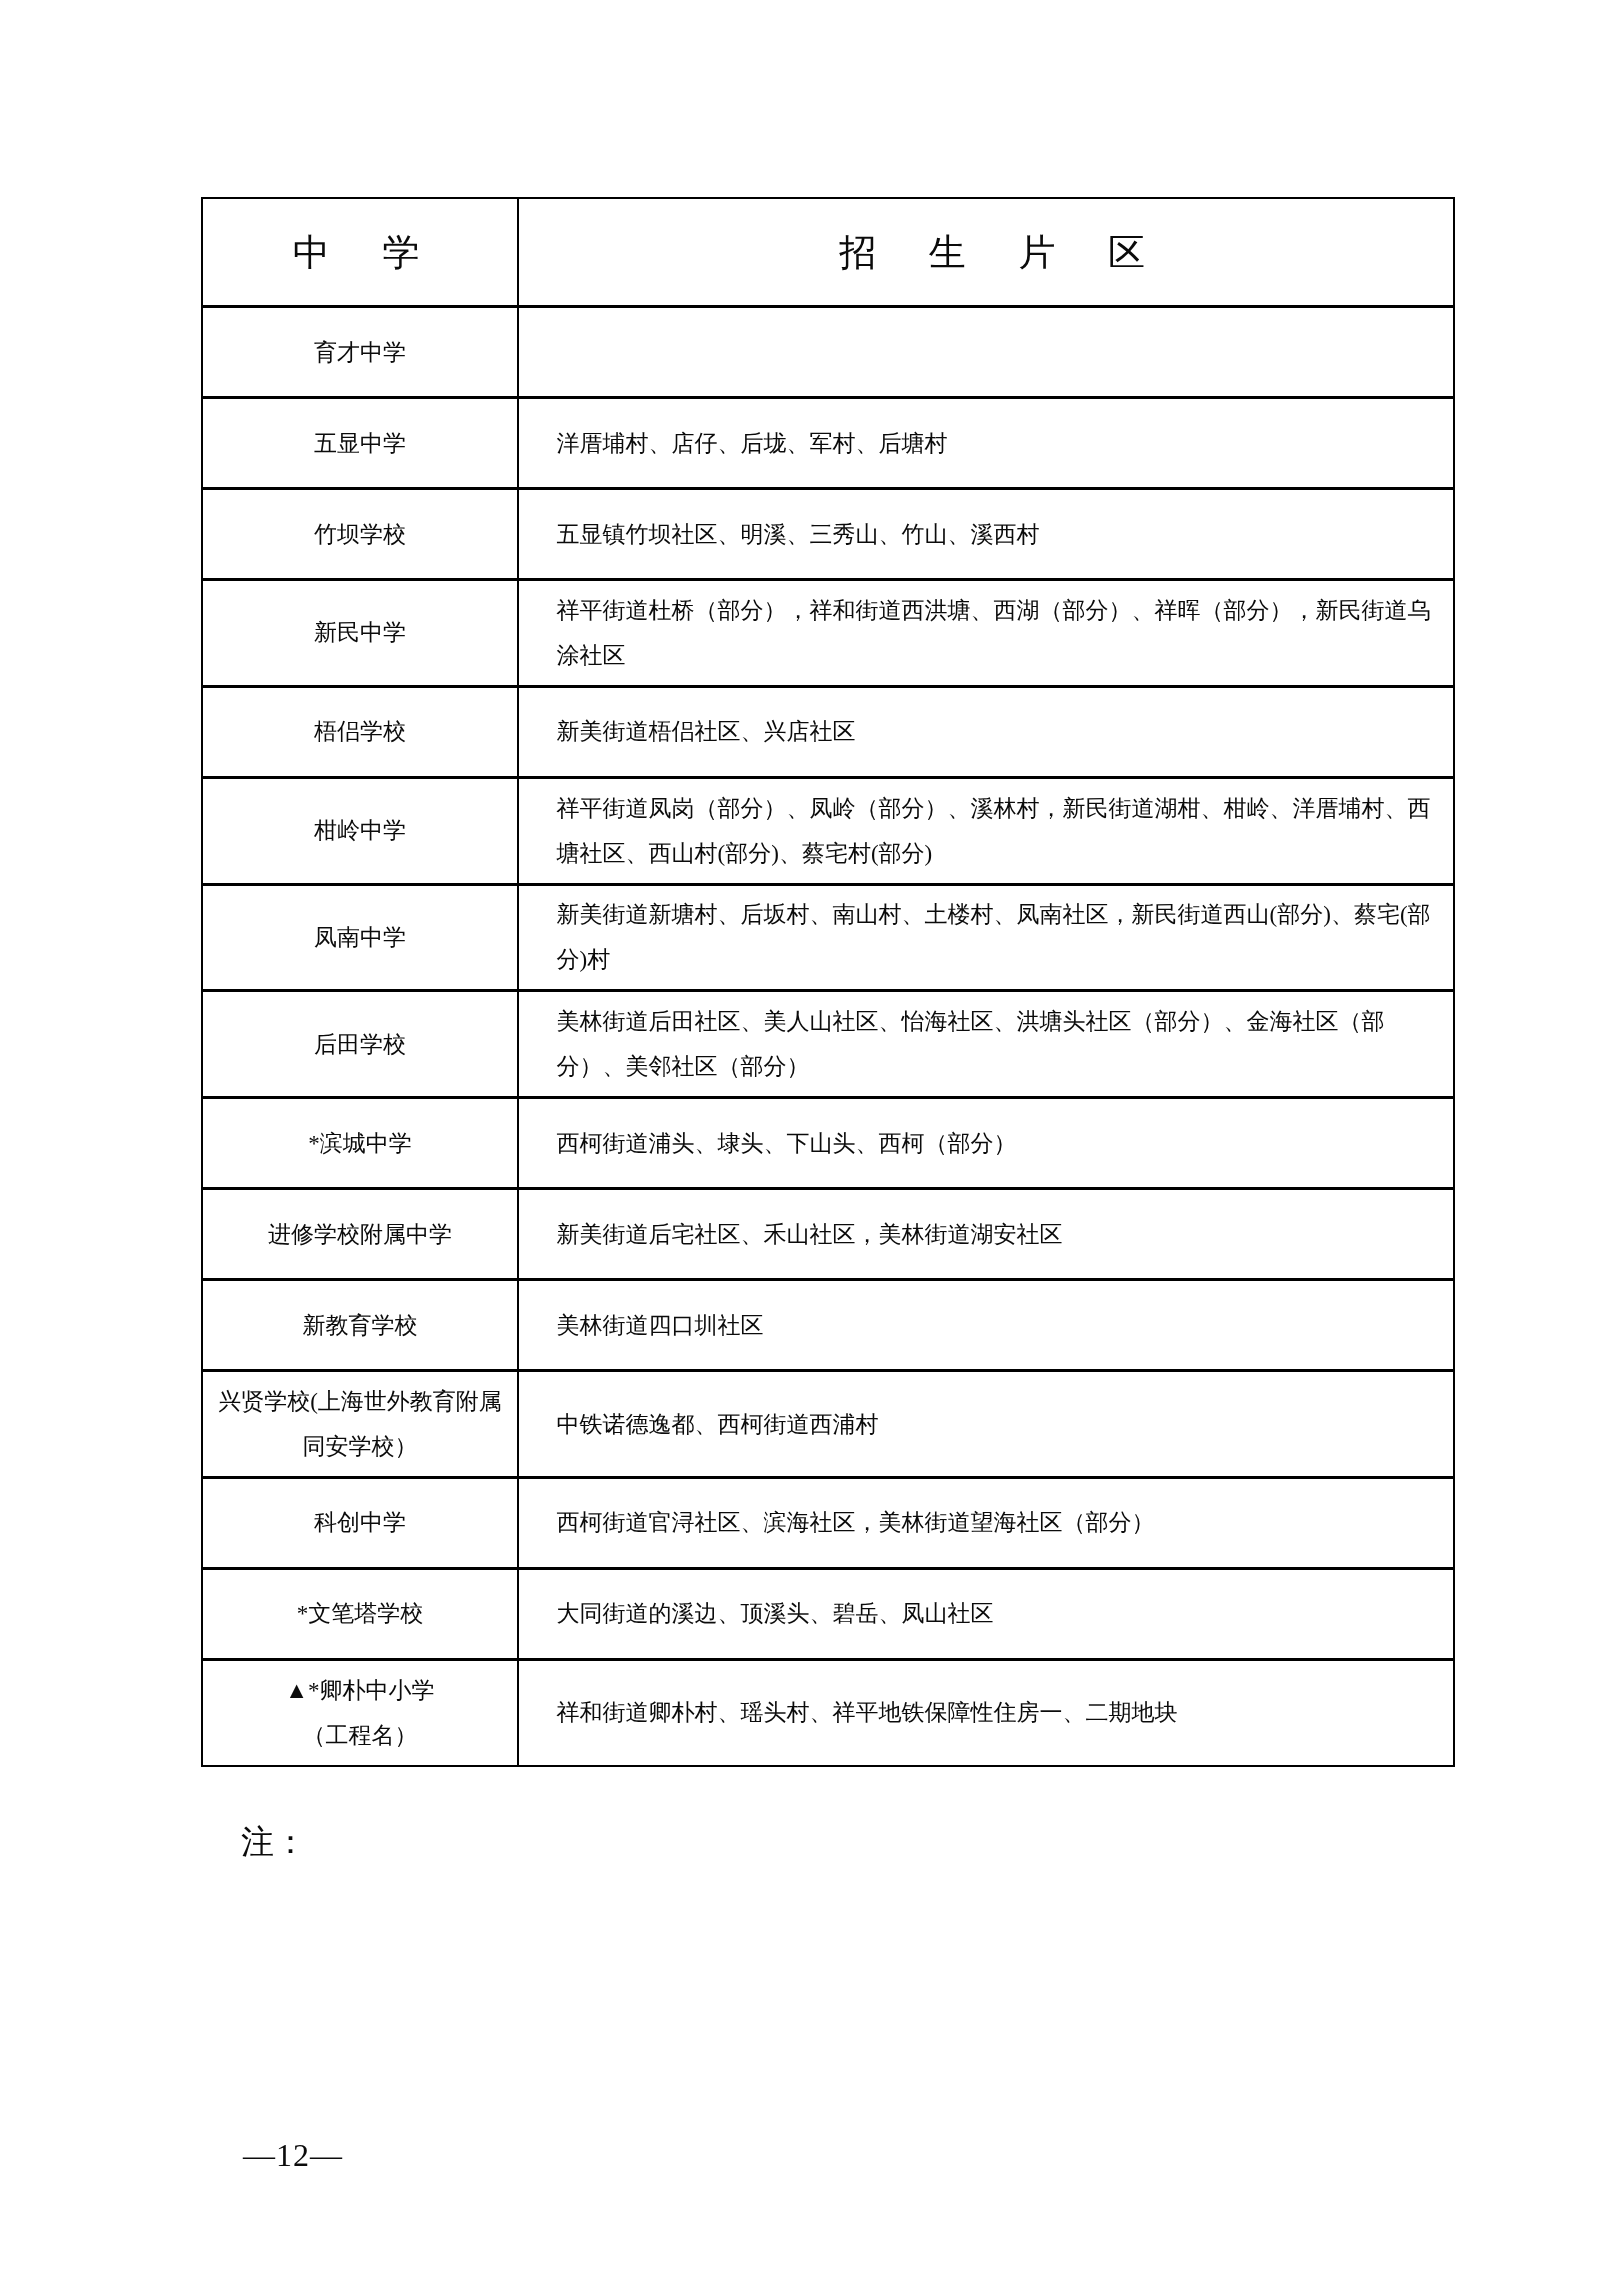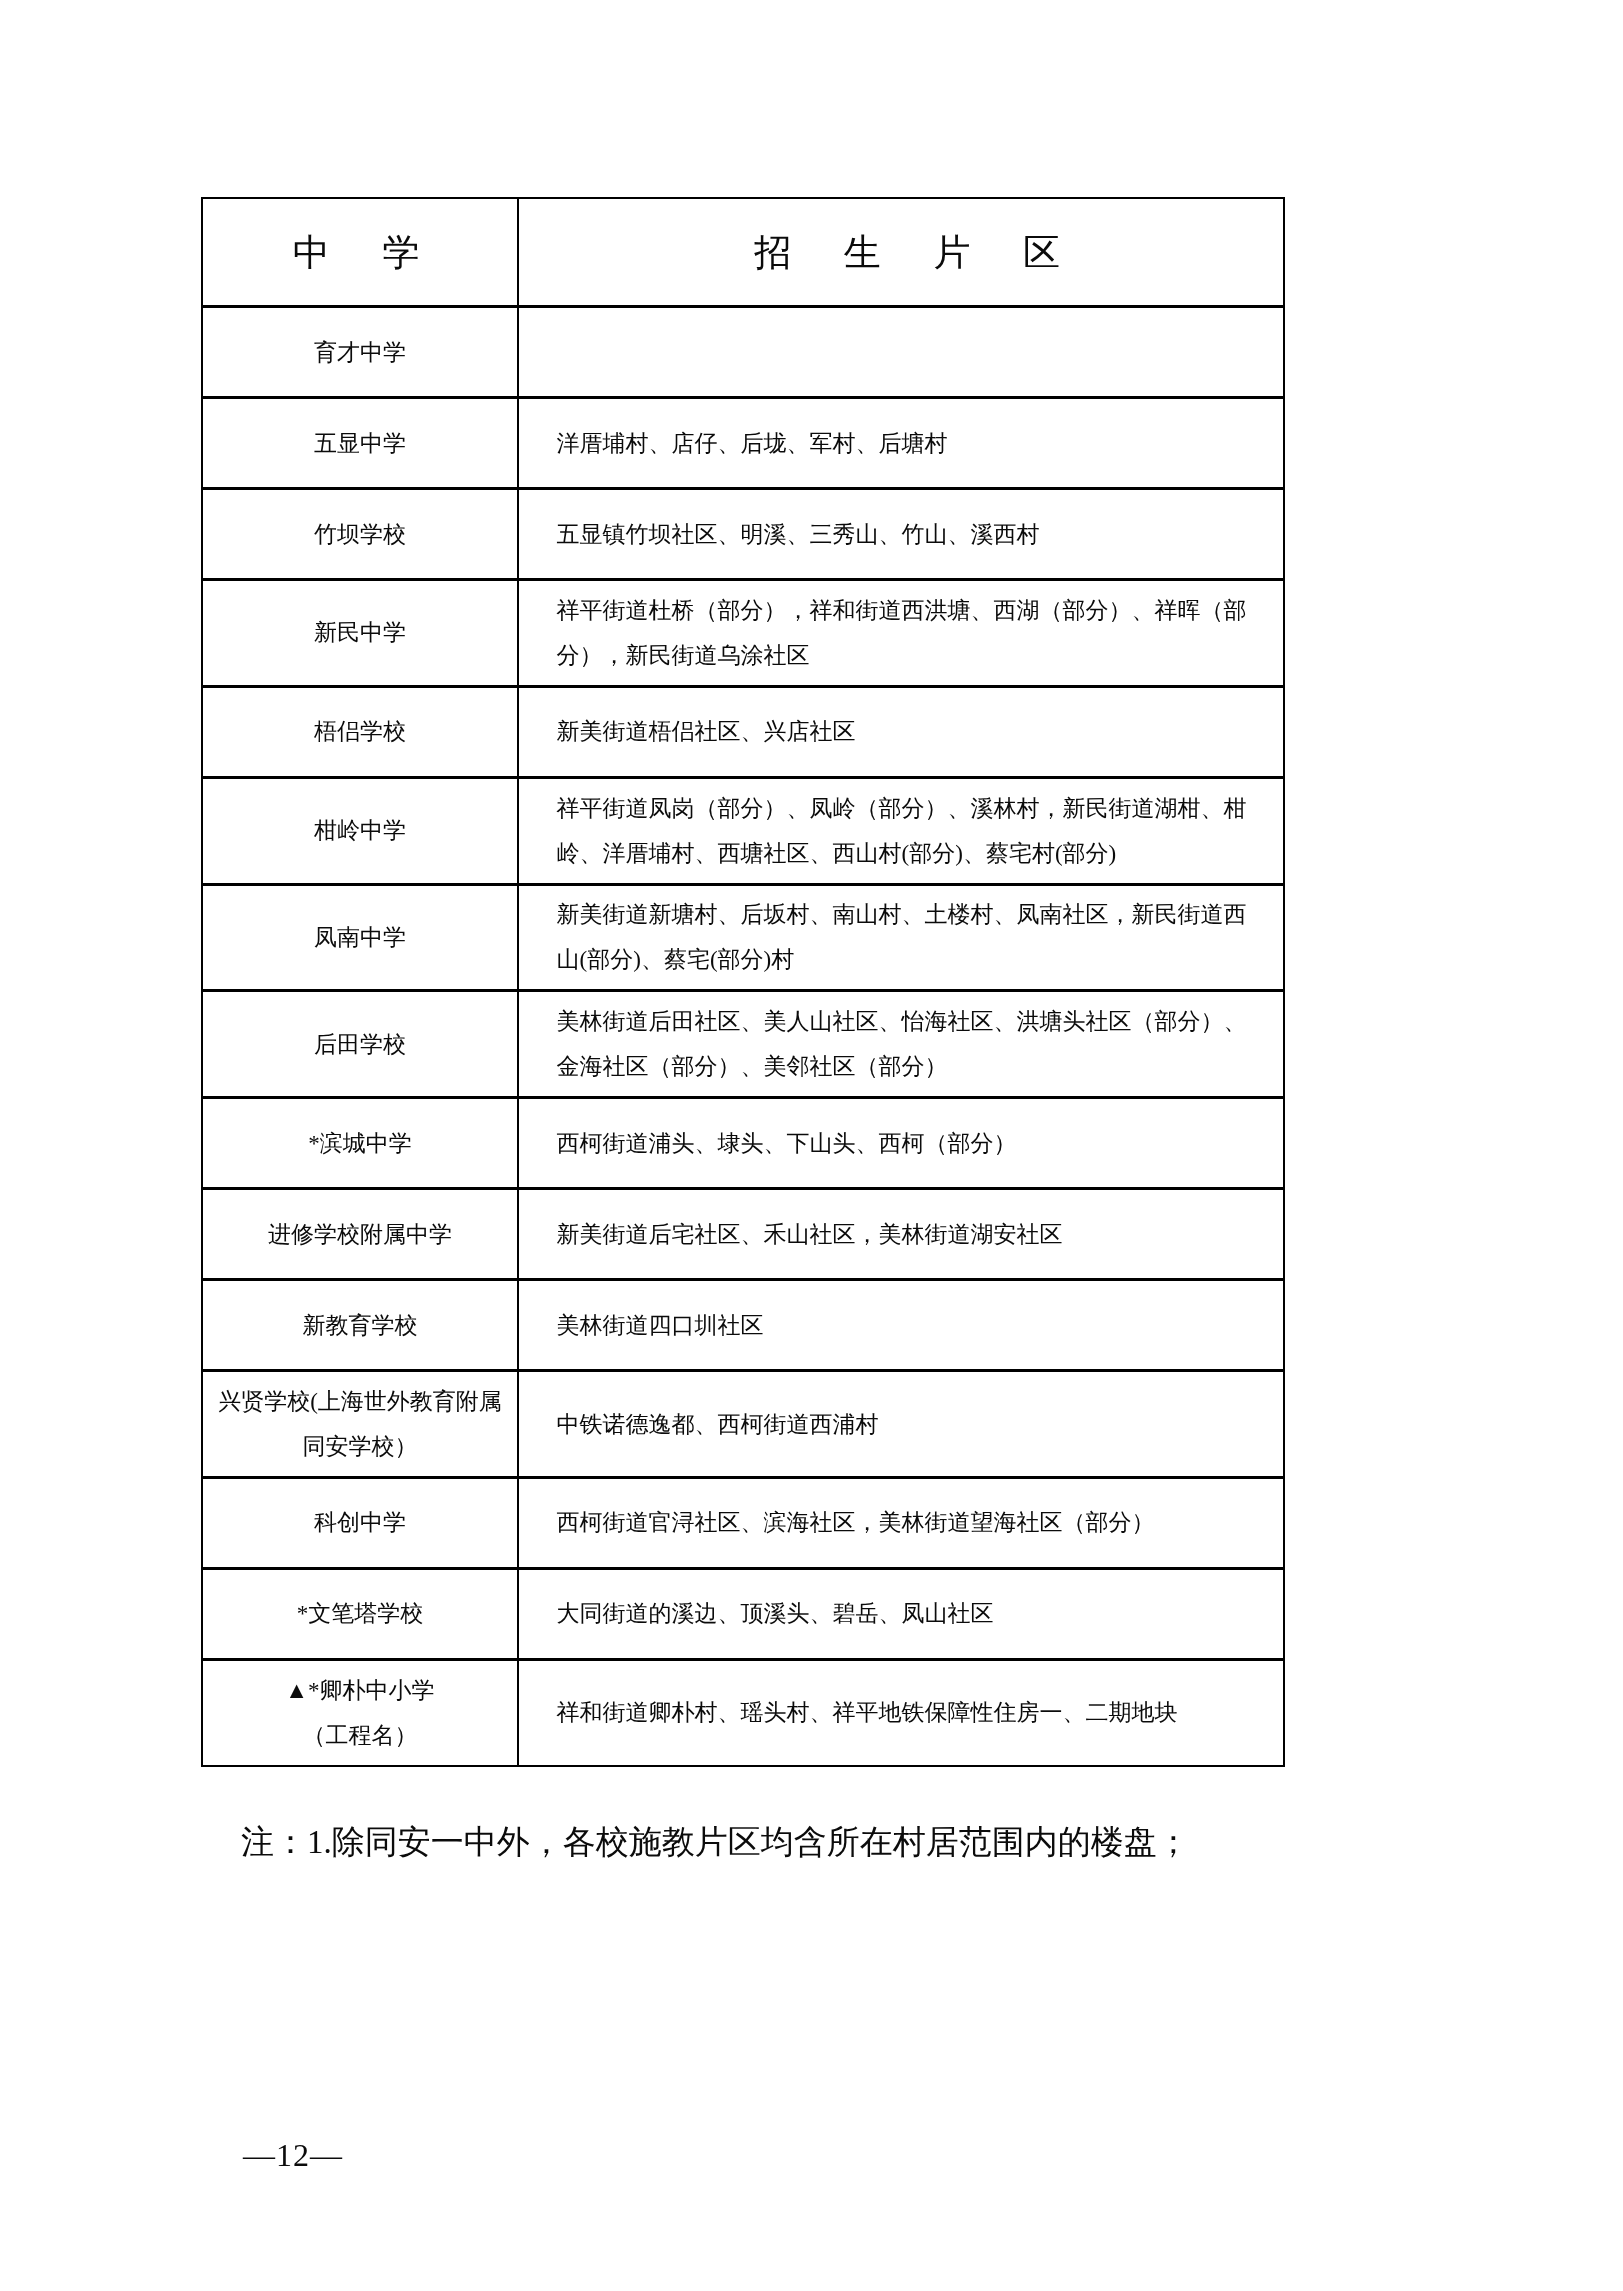--- a/index.html
+++ b/index.html
@@ -14,21 +14,21 @@
     background: #ffffff;
     font-family: "Liberation Serif", "DejaVu Serif", serif;
     color: #0b0b0b;
     overflow: hidden;
   }
   
   .enroll-table {
     position: absolute;
     left: 201px;
     top: 197px;
-    width: 1084px;
+    width: 1254px;
     box-sizing: border-box;
     border: 2.9px solid #000;
     background: #fff;
   }
   .row {
     display: flex;
     align-items: stretch;
     min-height: 91px;
     box-sizing: border-box;
   }
@@ -178,20 +178,19 @@
   <div class="row">
     <div class="cell school">▲*卿朴中小学
 （工程名）</div>
     <div class="cell district">祥和街道卿朴村、瑶头村、祥平地铁保障性住房一、二期地块</div>
   </div>
 </div>
 
   <div class="notes">
     <div class="note-line first">
       <span>注：</span>
-        <span>1.除同安一中外，各校施教片区均含所在村居范围内的楼盘；</span>
     </div>
   </div>
 
   <div class="page-number">—12—</div>
 
 </div>
 
 
 </body></html>

